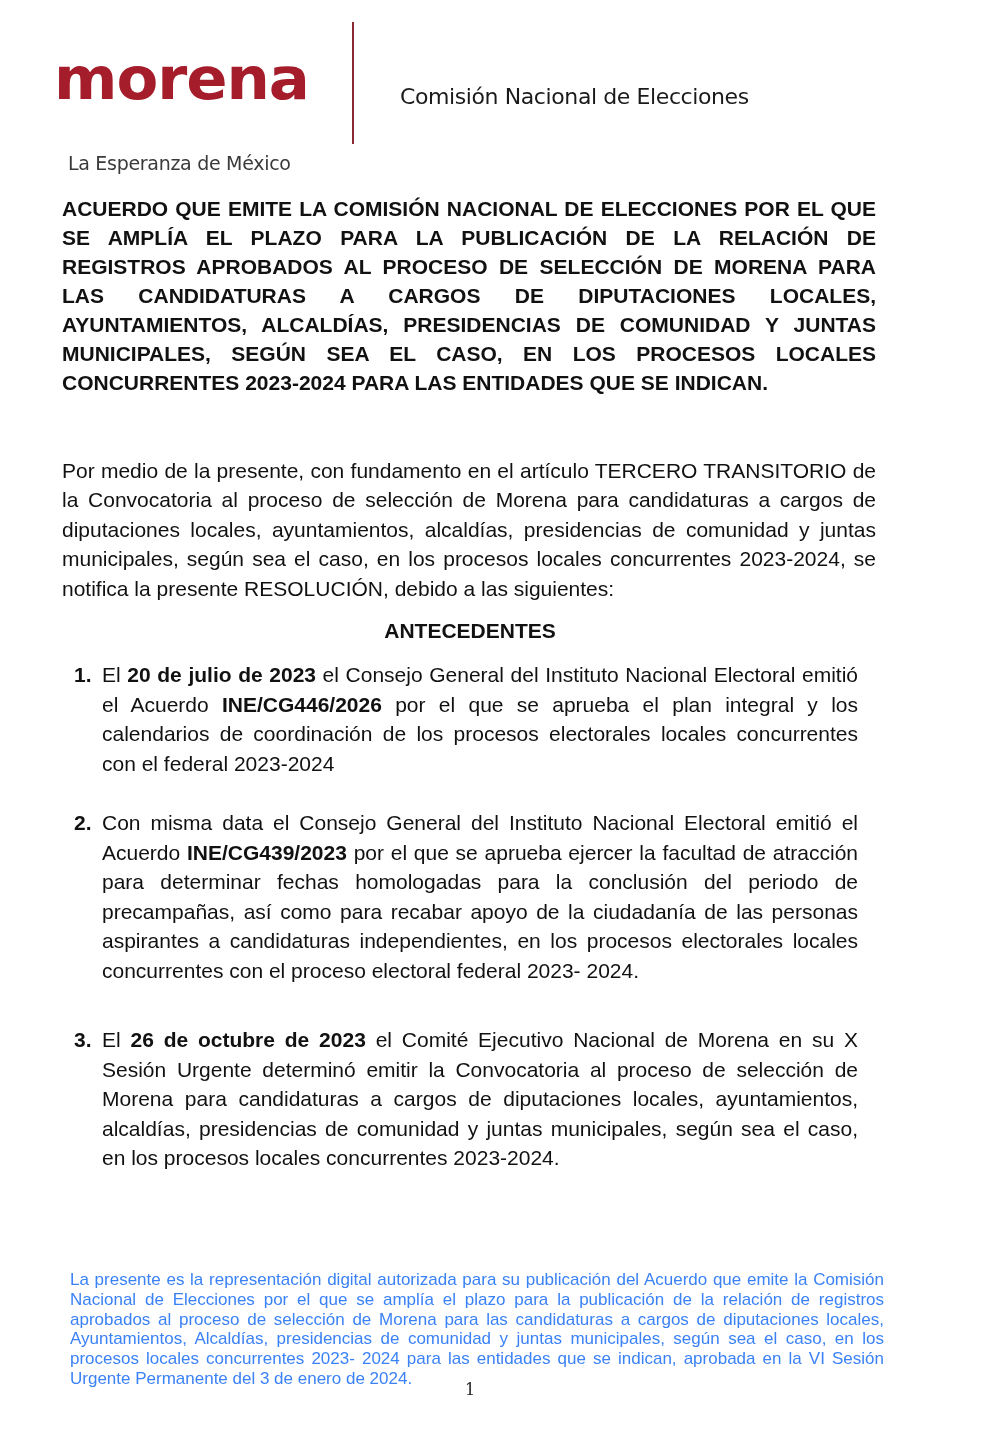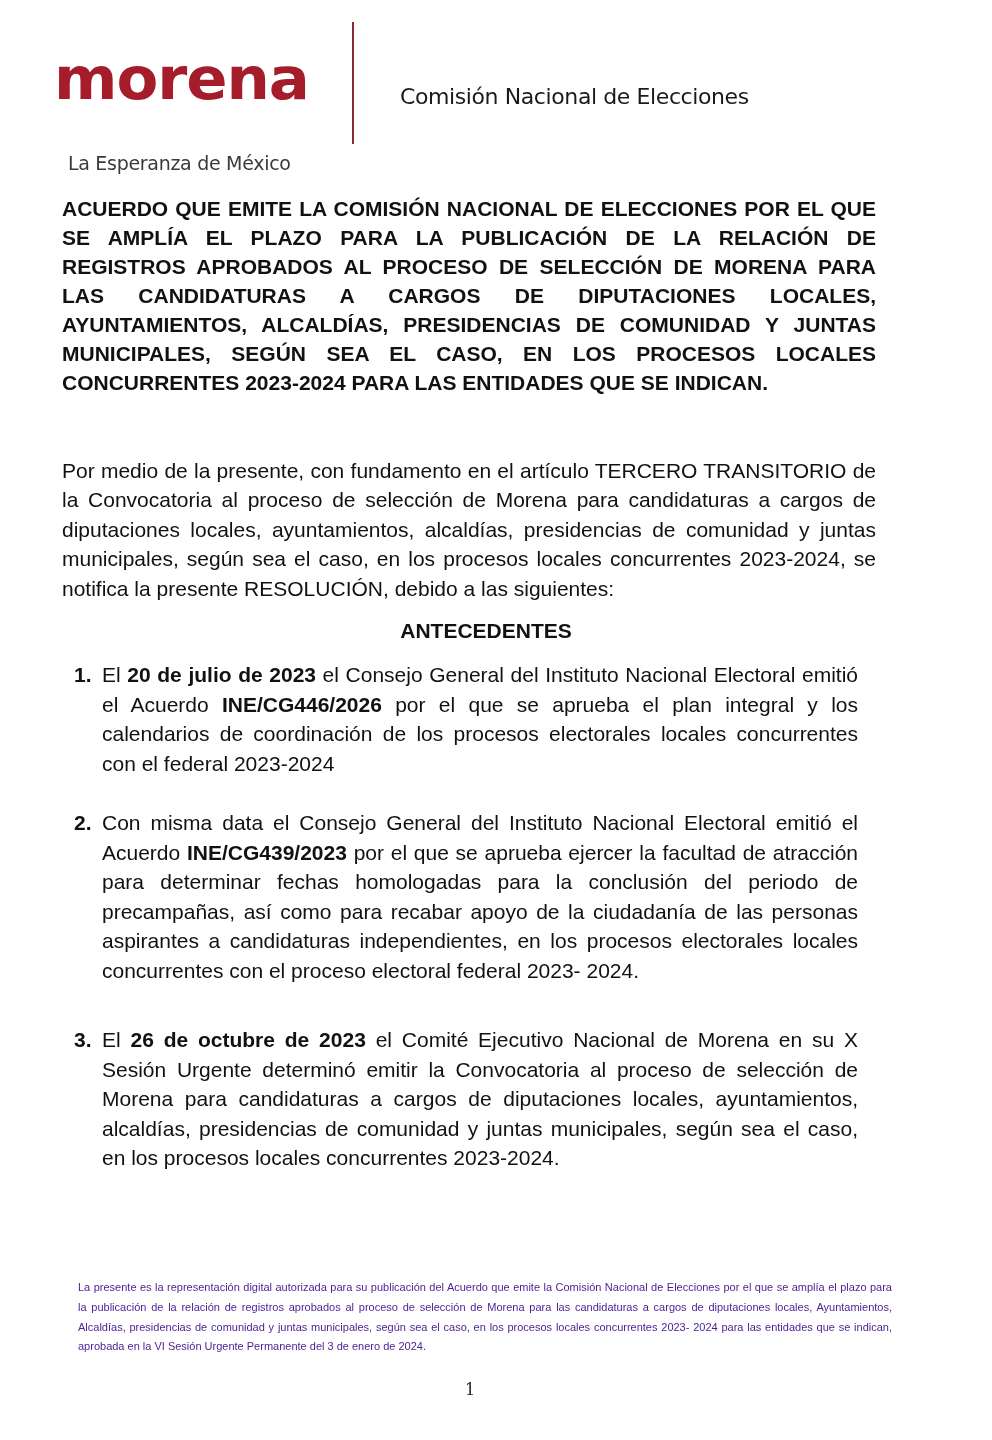--- a/index.html
+++ b/index.html
@@ -4,29 +4,29 @@
   <style>
     html, body { margin: 0; padding: 0; background: #ffffff; }
     body { width: 992px; height: 1440px; position: relative; overflow: hidden; color: #111; }
     .header { position: absolute; left: 0; top: 0; width: 828px; height: 160px; }
     .logo-word { position: absolute; left: 54px; top: 44px; font-family: "DejaVu Sans", sans-serif; font-weight: bold; font-size: 58px; letter-spacing: -1px; color: #a51d2a; line-height: 70px; transform: scaleX(1.05); transform-origin: left; }
     .logo-tag { position: absolute; left: 68px; top: 110px; font-family: "DejaVu Sans", sans-serif; font-size: 19px; color: #3a3a3a; line-height: 26px; letter-spacing: -0.3px; margin-top: 40px; }
     .vrule { position: absolute; left: 352px; top: 22px; width: 2px; height: 122px; background: #8a2a33; }
     .commission { position: absolute; left: 400px; top: 72px; font-family: "DejaVu Sans", sans-serif; font-size: 22px; color: #1a1a1a; line-height: 34px; letter-spacing: -0.4px; margin-top: 8px; }
     .title { position: absolute; left: 62px; top: 194px; width: 814px; font-family: "Liberation Sans", sans-serif; font-weight: bold; font-size: 21px; line-height: 29px; text-align: justify; text-align-last: left; margin: 0; }
     .intro { position: absolute; left: 62px; top: 456px; width: 814px; font-family: "Liberation Sans", sans-serif; font-size: 21px; line-height: 29.4px; text-align: justify; margin: 0; }
-    .section-heading { position: absolute; left: 16px; width: 940px; top: 616px; text-align: center; font-family: "Liberation Sans", sans-serif; font-weight: bold; font-size: 21px; line-height: 30px; margin: 0; }
+    .section-heading { position: absolute; left: 0; width: 940px; top: 616px; text-align: center; font-family: "Liberation Sans", sans-serif; font-weight: bold; font-size: 21px; line-height: 30px; margin: 0; }
     .item { position: absolute; left: 74px; width: 784px; font-family: "Liberation Sans", sans-serif; font-size: 21px; line-height: 29.6px; }
     .item .num { position: absolute; left: 0; top: 0; font-weight: bold; }
     .item .body { margin-left: 28px; text-align: justify; }
     .item b { font-weight: bold; }
     #item1 { top: 660px; }
     #item2 { top: 808px; }
     #item3 { top: 1025px; }
-    .footnote { position: absolute; left: 62px; top: 1262px; width: 814px; font-family: "Liberation Sans", sans-serif; font-size: 11px; line-height: 19.8px; text-align: justify; margin: 16px; color: #4c1d95; }
+    .footnote { position: absolute; left: 62px; top: 1262px; width: 814px; font-family: "Liberation Sans", sans-serif; font-size: 17px; line-height: 19.8px; text-align: justify; margin: 8px; color: #3b82f6; }
     .page-number { position: absolute; left: 0; width: 940px; top: 1380px; text-align: center; font-family: "DejaVu Serif", serif; font-size: 16px; color: #222; }
   </style>
 </head>
 <body>
 
 <div class="header">
   <div class="logo-word">morena</div>
   <div class="logo-tag">La Esperanza de México</div>
   <div class="vrule"></div>
   <div class="commission">Comisión Nacional de Elecciones</div>

